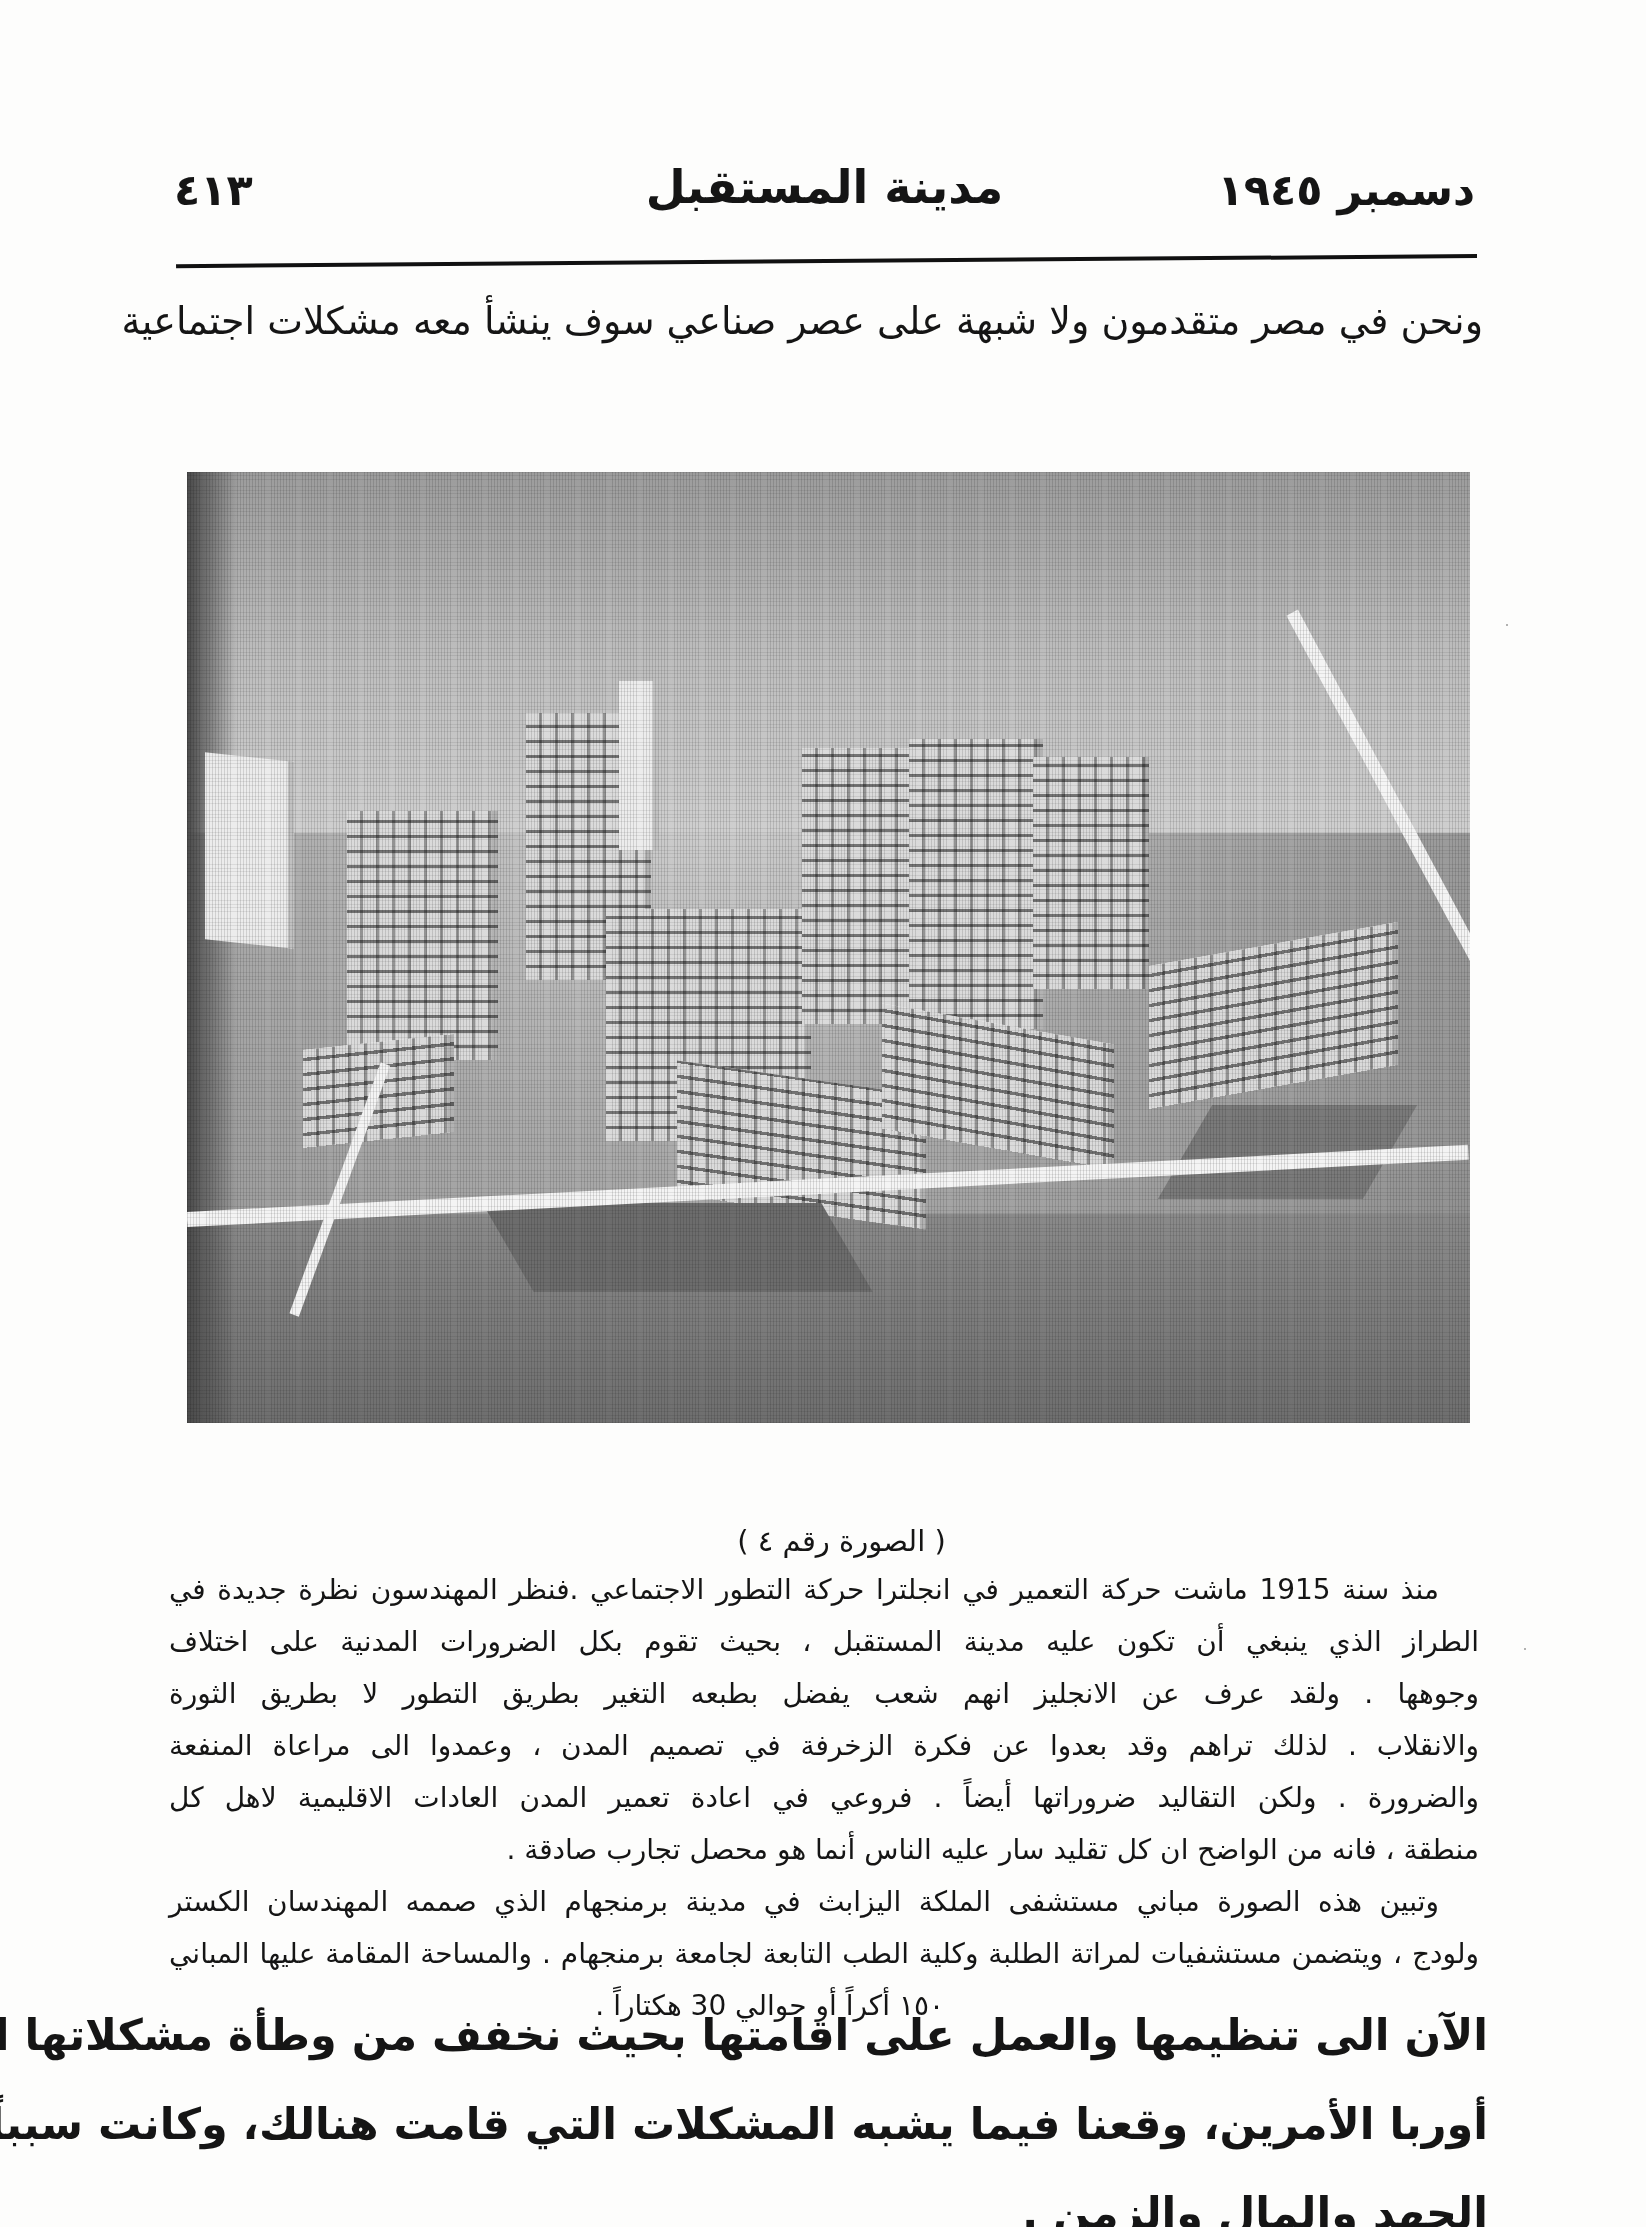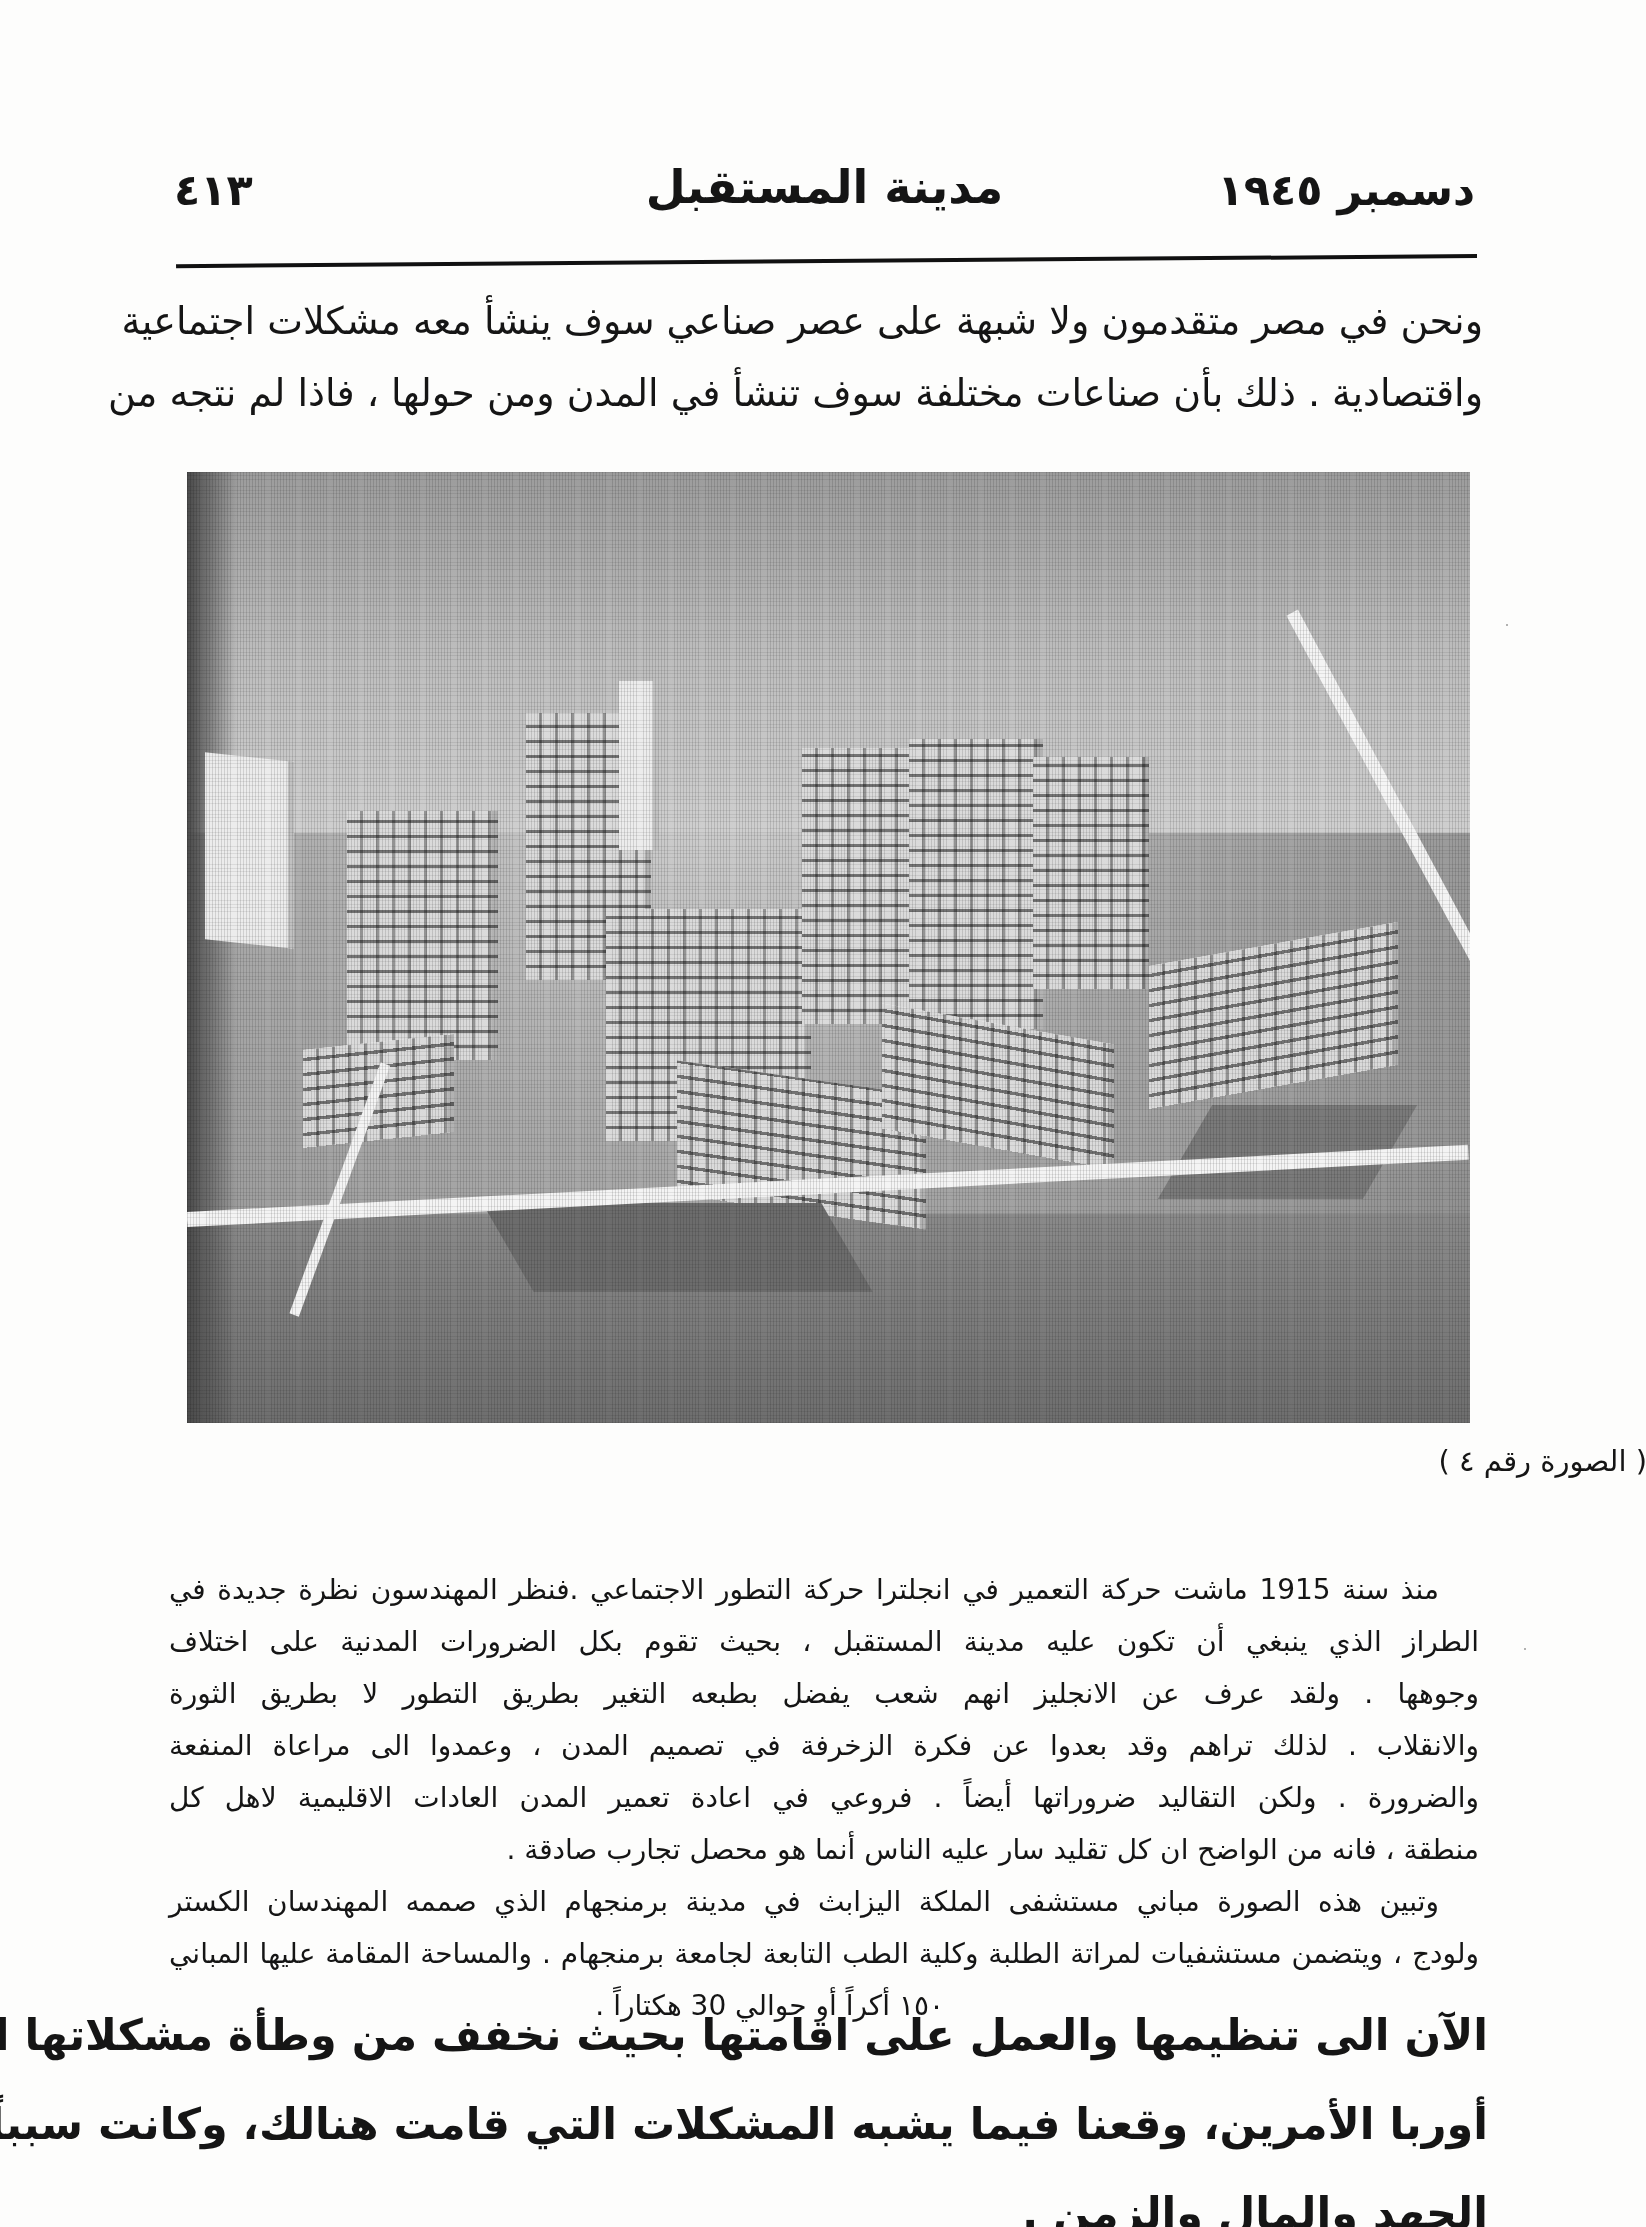--- a/index.html
+++ b/index.html
@@ -141,21 +141,22 @@
   }
   .lawn {
     position: absolute;
     background: #7a7a7a;
   }
   
   .caption {
     position: absolute;
     left: 0;
     width: 1647px;
-    top: 1444px;
+    top: 1524px;
+    text-align: center;
     direction: rtl;
     font-size: 29px;
   }
   .caption span { padding-left: 36px; }
   
   .small-para {
     left: 169px;
     top: 1564px;
     width: 1310px;
     font-size: 28px;
@@ -184,21 +185,20 @@
 
   <div class="header">
     <span class="header-date">دسمبر ١٩٤٥</span>
     <span class="header-title">مدينة المستقبل</span>
     <span class="header-page">٤١٣</span>
   </div>
   <div class="header-rule"></div>
 
   <div class="text-block top-para">
     <span class="text-line">ونحن في مصر متقدمون ولا شبهة على عصر صناعي سوف ينشأ معه مشكلات اجتماعية</span>
-    <span class="text-line">واقتصادية . ذلك بأن صناعات مختلفة سوف تنشأ في المدن ومن حولها ، فاذا لم نتجه من</span>
   </div>
 
   <div class="photo">
     <div class="sky"></div>
     <div class="ground-bottom"></div>
     <div class="left-dark"></div>
 
     <div class="bldg" style="left:18px; top:285px; width:89px; height:187px; transform:skewY(6deg);"></div>
     <div class="bldg win" style="left:160px; top:339px; width:151px; height:249px;"></div>
     <div class="bldg win" style="left:339px; top:241px; width:125px; height:267px;"></div>

